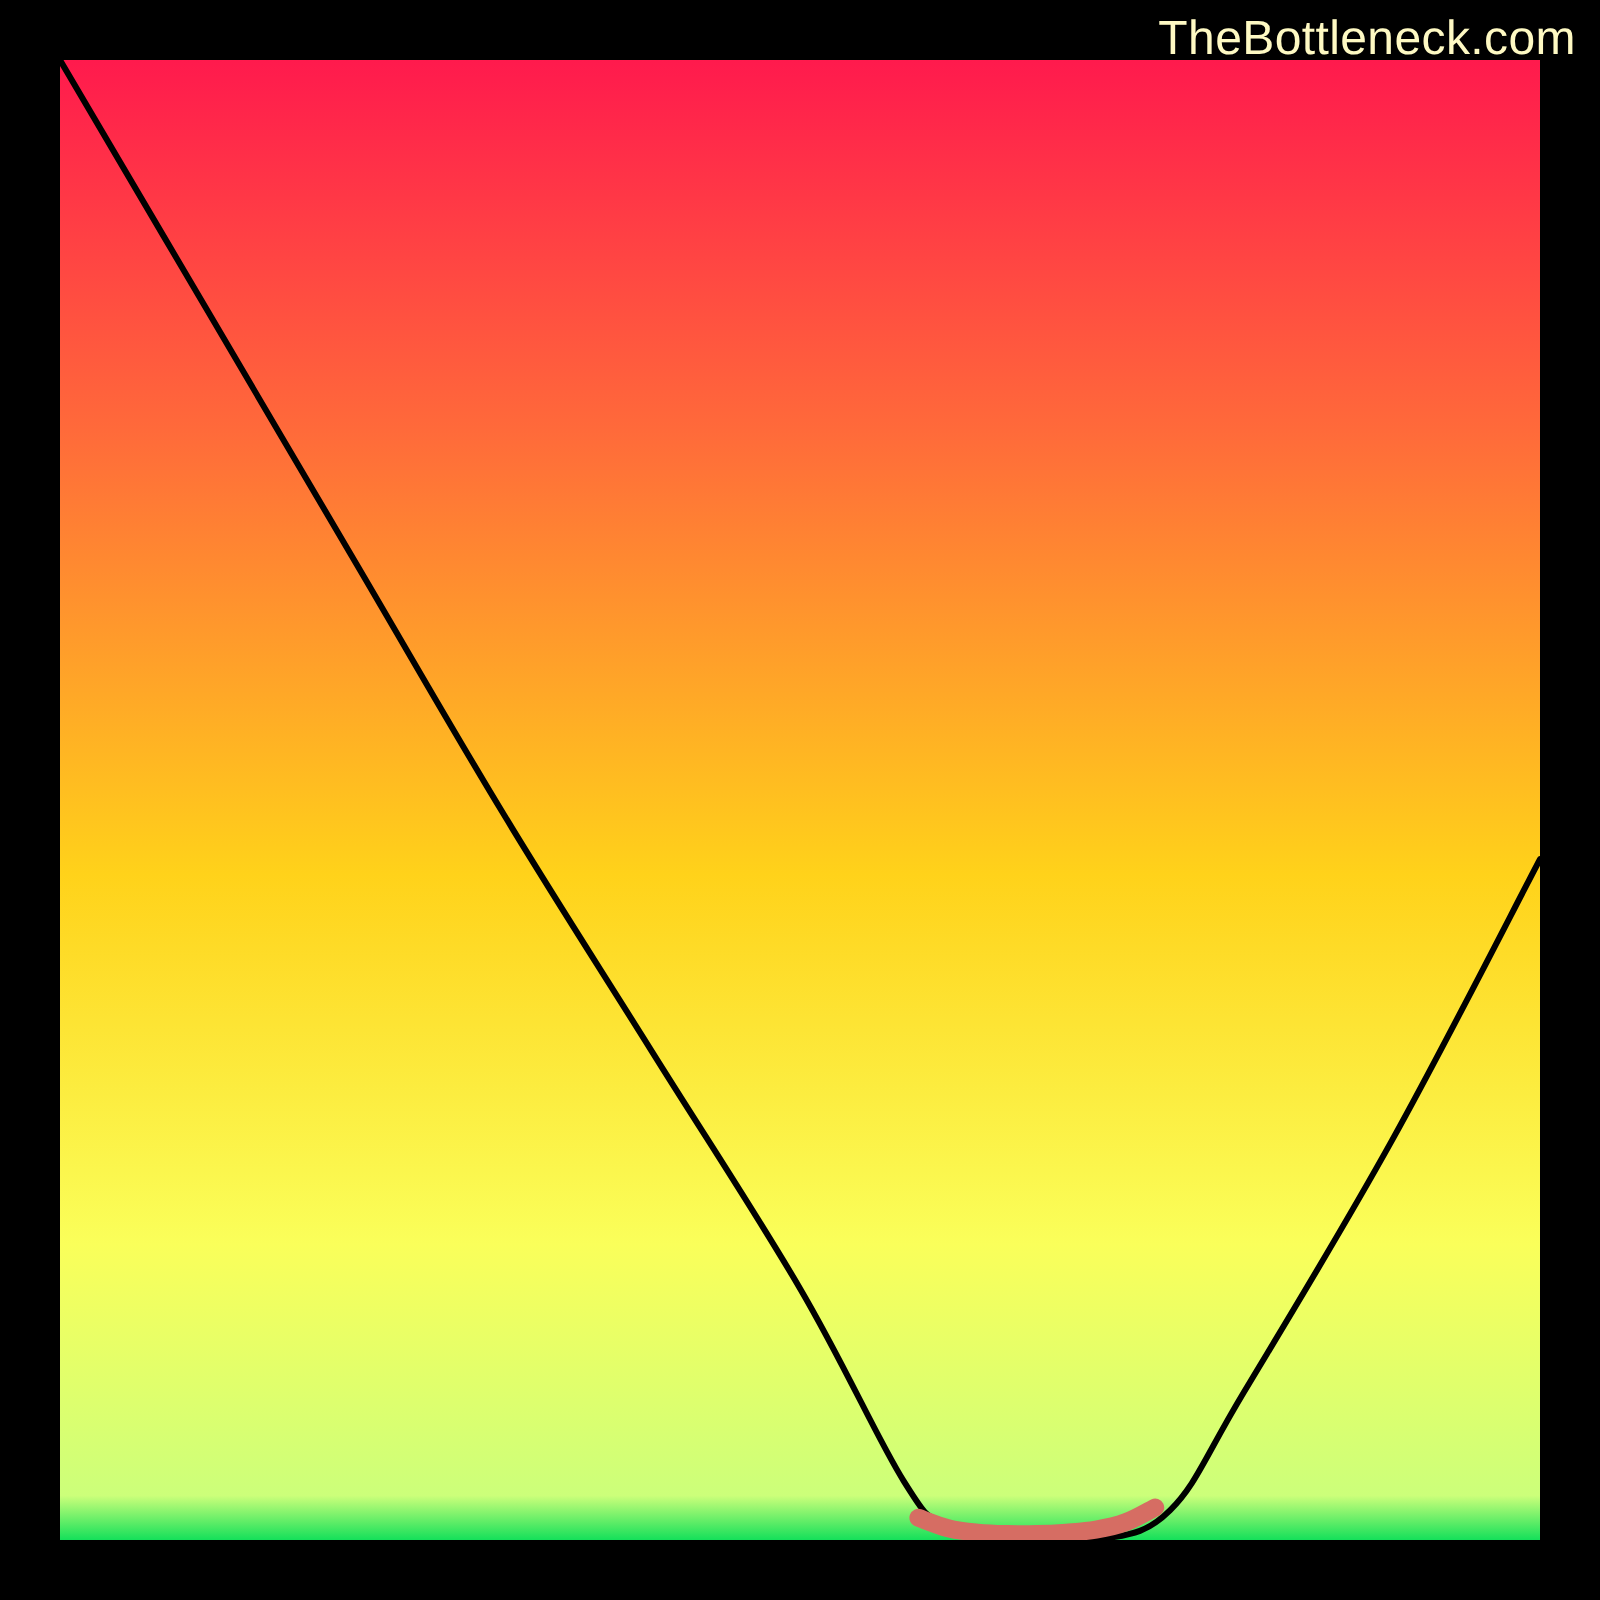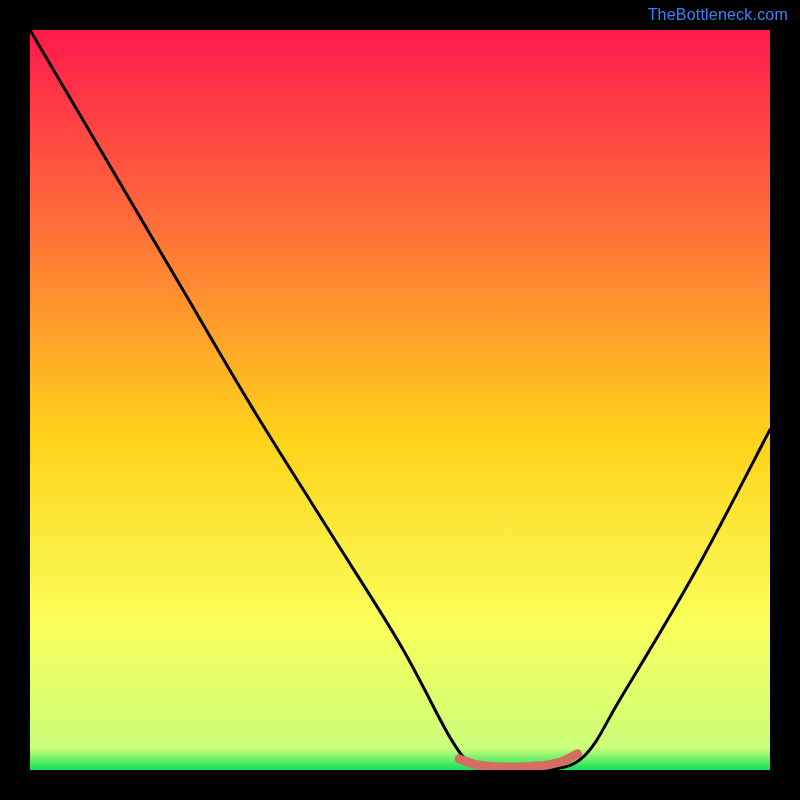--- a/index.html
+++ b/index.html
@@ -23,22 +23,22 @@
     left: 30px;
     top: 30px;
     width: 740px;
     height: 740px;
   }
   .watermark {
     position: absolute;
     top: 6px;
     right: 12px;
     font-family: Arial, Helvetica, sans-serif;
-    font-size: 16px;
-    color: #3b82f6;
+    font-size: 24px;
+    color: #fef9c3;
     font-weight: 500;
     letter-spacing: 0.2px;
   }
   svg { display: block; }
 </style>
 </head>
 <body>
 
 <div class="frame">
   <div class="plot">

